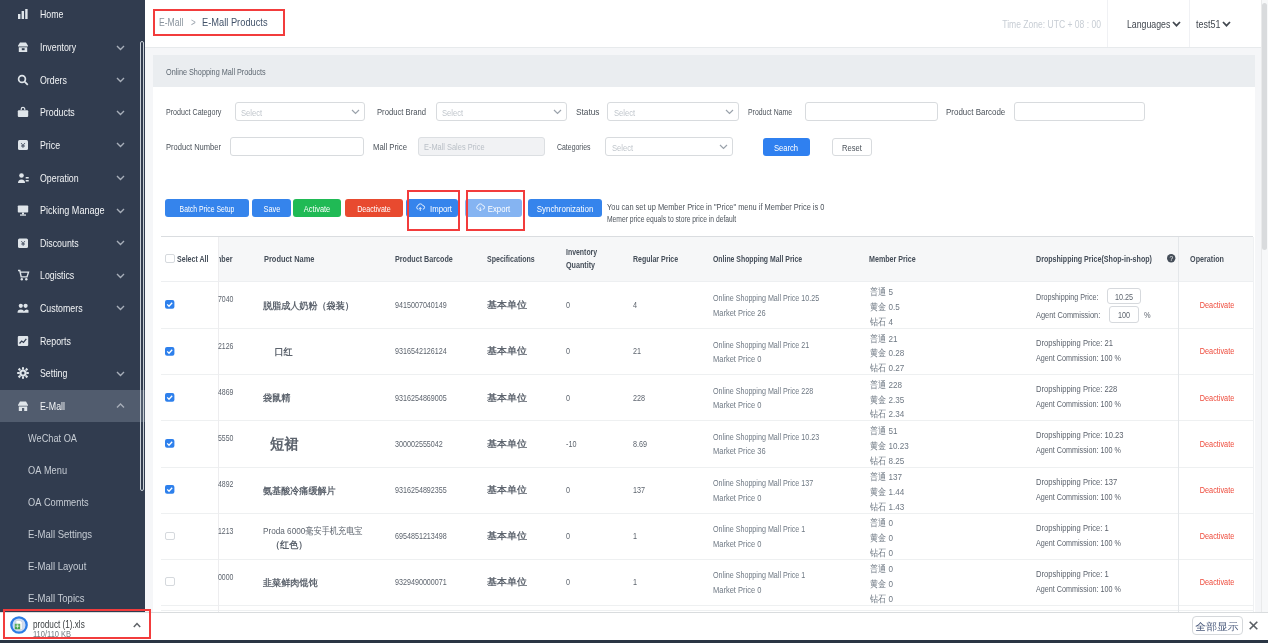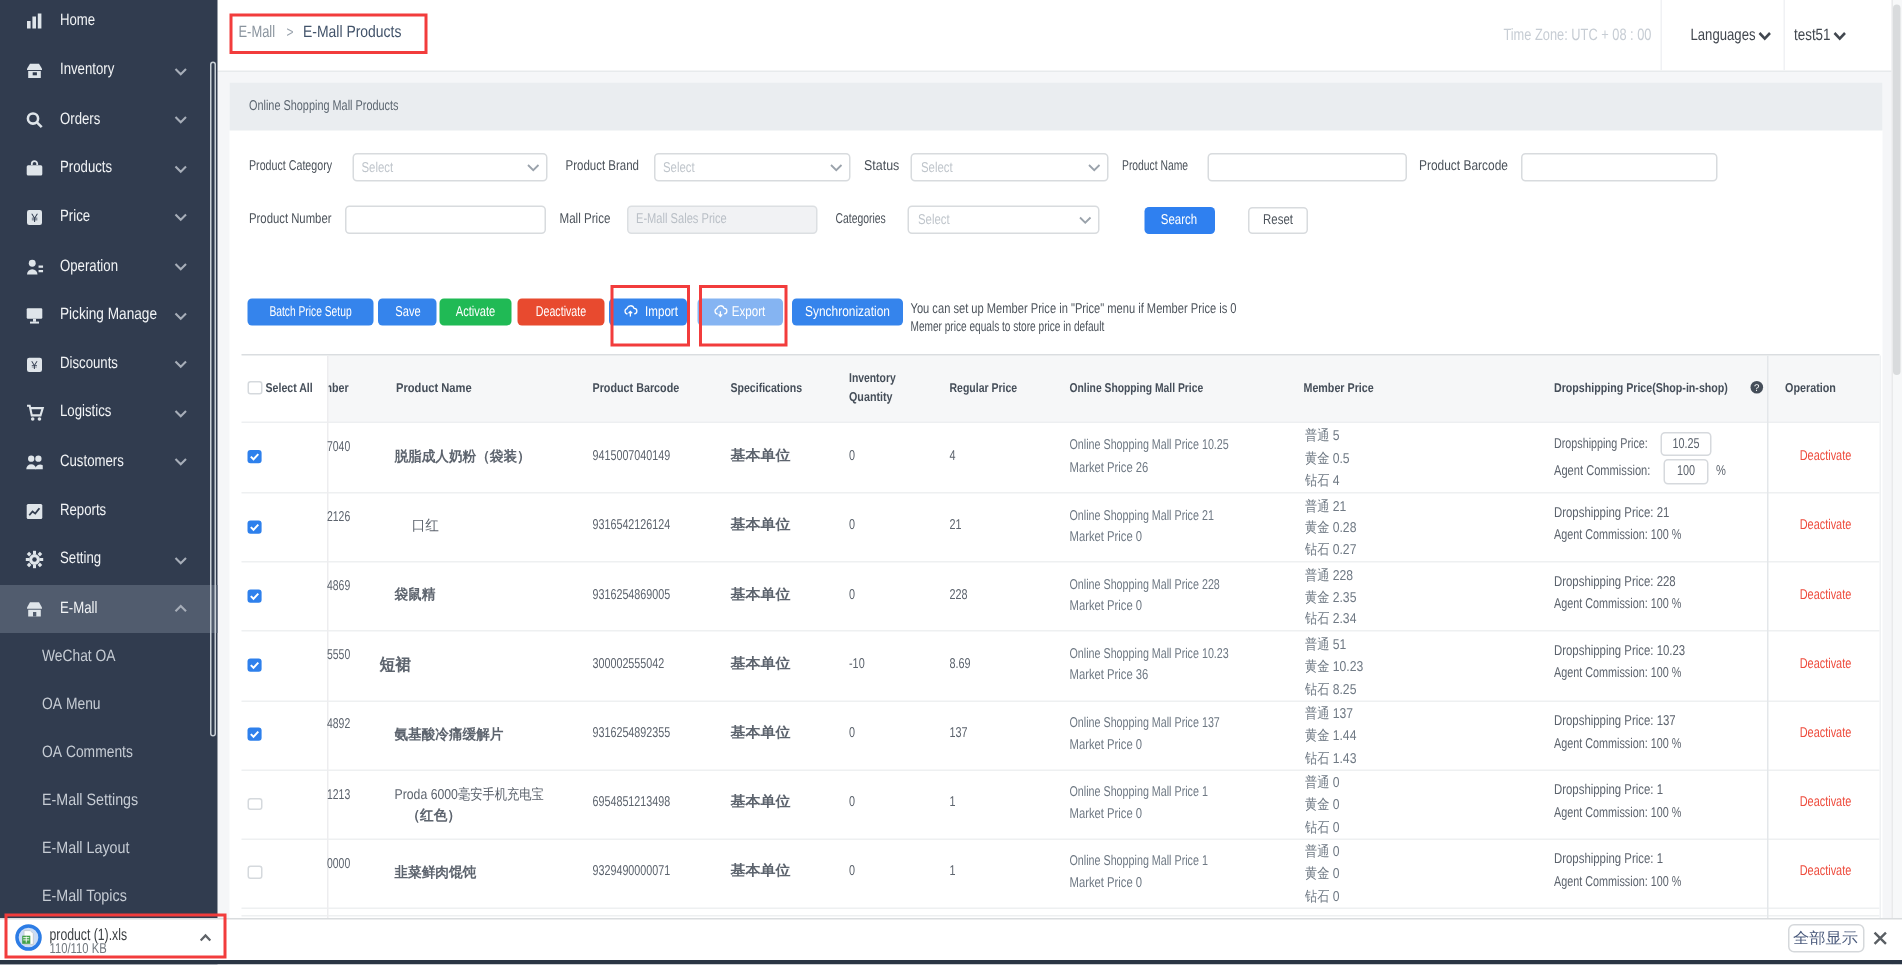--- a/index.html
+++ b/index.html
@@ -147,21 +147,21 @@
 <div class="t" style="left:1036.3px;top:314.25px;--sx:0.78;color:#5d646e;font-size:9.5px;">Agent Commission:</div>
 <div style="position:absolute;left:1109px;top:306.35px;width:30px;height:16.4px;background:#fff;border:1px solid #d6d9dd;border-radius:3px;box-sizing:border-box;"></div>
 <div class="tc" style="left:1124px;top:314.25px;--sx:0.76;color:#5d646e;font-size:9.5px;">100</div>
 <div class="t" style="left:1143.8px;top:314.25px;--sx:0.78;color:#5d646e;font-size:9.5px;">%</div>
 <div class="tc" style="left:1216.5px;top:304.05px;--sx:0.767;color:#ee4b3c;font-size:9.5px;">Deactivate</div>
 <svg style="left:165.3px;top:346.70000000000005px" width="9.4" height="8.8">
     <rect x="0" y="0" width="9.4" height="8.8" rx="2" fill="#2e80ec"></rect>
     <path d="M2.2 4.4 L4 6.2 L7.2 2.7" stroke="#fff" stroke-width="1.3" fill="none"></path>
   </svg>
 <div class="t" style="left:218.3px;top:344.8px;--sx:0.733;color:#5d646e;font-size:9.5px;">2126</div>
-<div class="t" style="left:262.8px;top:351.1px;--sx:0.956;color:#5d646e;font-size:9.5px;font-weight:normal;padding-left:12px;">口红</div>
+<div class="t" style="left:262.8px;top:351.1px;--sx:0.956;color:#5d646e;font-size:9.5px;font-weight:bold;padding-left:12px;">口红</div>
 <div class="t" style="left:394.8px;top:350.40000000000003px;--sx:0.754;color:#5d646e;font-size:9.5px;">9316542126124</div>
 <div class="t" style="left:486.8px;top:350.40000000000003px;--sx:1.05;color:#5d646e;font-size:9.5px;font-weight:bold;">基本单位</div>
 <div class="t" style="left:566px;top:350.40000000000003px;--sx:0.76;color:#5d646e;font-size:9.5px;">0</div>
 <div class="t" style="left:633.2px;top:350.40000000000003px;--sx:0.76;color:#5d646e;font-size:9.5px;">21</div>
 <div class="t" style="left:713.3px;top:343.6px;--sx:0.753;color:#6f7984;font-size:9.5px;">Online Shopping Mall Price 21</div>
 <div class="t" style="left:713.3px;top:358.0px;--sx:0.79;color:#6f7984;font-size:9.5px;">Market Price 0</div>
 <div class="t" style="left:870.3px;top:337.5px;--sx:0.854;color:#6f7984;font-size:9.5px;">普通 21</div>
 <div class="t" style="left:870.3px;top:352.40000000000003px;--sx:0.854;color:#6f7984;font-size:9.5px;">黄金 0.28</div>
 <div class="t" style="left:870.3px;top:367.20000000000005px;--sx:0.854;color:#6f7984;font-size:9.5px;">钻石 0.27</div>
 <div class="t" style="left:1036.3px;top:341.90000000000003px;--sx:0.8;color:#5d646e;font-size:9.5px;">Dropshipping Price: 21</div>
@@ -183,21 +183,21 @@
 <div class="t" style="left:870.3px;top:398.59999999999997px;--sx:0.854;color:#6f7984;font-size:9.5px;">黄金 2.35</div>
 <div class="t" style="left:870.3px;top:413.4px;--sx:0.854;color:#6f7984;font-size:9.5px;">钻石 2.34</div>
 <div class="t" style="left:1036.3px;top:388.09999999999997px;--sx:0.8;color:#5d646e;font-size:9.5px;">Dropshipping Price: 228</div>
 <div class="t" style="left:1036.3px;top:403.09999999999997px;--sx:0.758;color:#5d646e;font-size:9.5px;">Agent Commission: 100 %</div>
 <div class="tc" style="left:1216.5px;top:396.59999999999997px;--sx:0.767;color:#ee4b3c;font-size:9.5px;">Deactivate</div>
 <svg style="left:165.3px;top:439.1px" width="9.4" height="8.8">
     <rect x="0" y="0" width="9.4" height="8.8" rx="2" fill="#2e80ec"></rect>
     <path d="M2.2 4.4 L4 6.2 L7.2 2.7" stroke="#fff" stroke-width="1.3" fill="none"></path>
   </svg>
 <div class="t" style="left:218.3px;top:437.2px;--sx:0.733;color:#5d646e;font-size:9.5px;">5550</div>
-<div class="t" style="left:253px;top:443.5px;--sx:0.956;color:#5d646e;font-size:11px;font-weight:bold;">短裙</div>
+<div class="t" style="left:270px;top:443.5px;--sx:0.956;color:#5d646e;font-size:15px;font-weight:bold;font-family:Liberation Serif, serif;">短裙</div>
 <div class="t" style="left:394.8px;top:442.8px;--sx:0.754;color:#5d646e;font-size:9.5px;">300002555042</div>
 <div class="t" style="left:486.8px;top:442.8px;--sx:1.05;color:#5d646e;font-size:9.5px;font-weight:bold;">基本单位</div>
 <div class="t" style="left:566px;top:442.8px;--sx:0.76;color:#5d646e;font-size:9.5px;">-10</div>
 <div class="t" style="left:633.2px;top:442.8px;--sx:0.76;color:#5d646e;font-size:9.5px;">8.69</div>
 <div class="t" style="left:713.3px;top:436.0px;--sx:0.753;color:#6f7984;font-size:9.5px;">Online Shopping Mall Price 10.23</div>
 <div class="t" style="left:713.3px;top:450.4px;--sx:0.79;color:#6f7984;font-size:9.5px;">Market Price 36</div>
 <div class="t" style="left:870.3px;top:429.9px;--sx:0.854;color:#6f7984;font-size:9.5px;">普通 51</div>
 <div class="t" style="left:870.3px;top:444.8px;--sx:0.854;color:#6f7984;font-size:9.5px;">黄金 10.23</div>
 <div class="t" style="left:870.3px;top:459.6px;--sx:0.854;color:#6f7984;font-size:9.5px;">钻石 8.25</div>
 <div class="t" style="left:1036.3px;top:434.3px;--sx:0.8;color:#5d646e;font-size:9.5px;">Dropshipping Price: 10.23</div>

